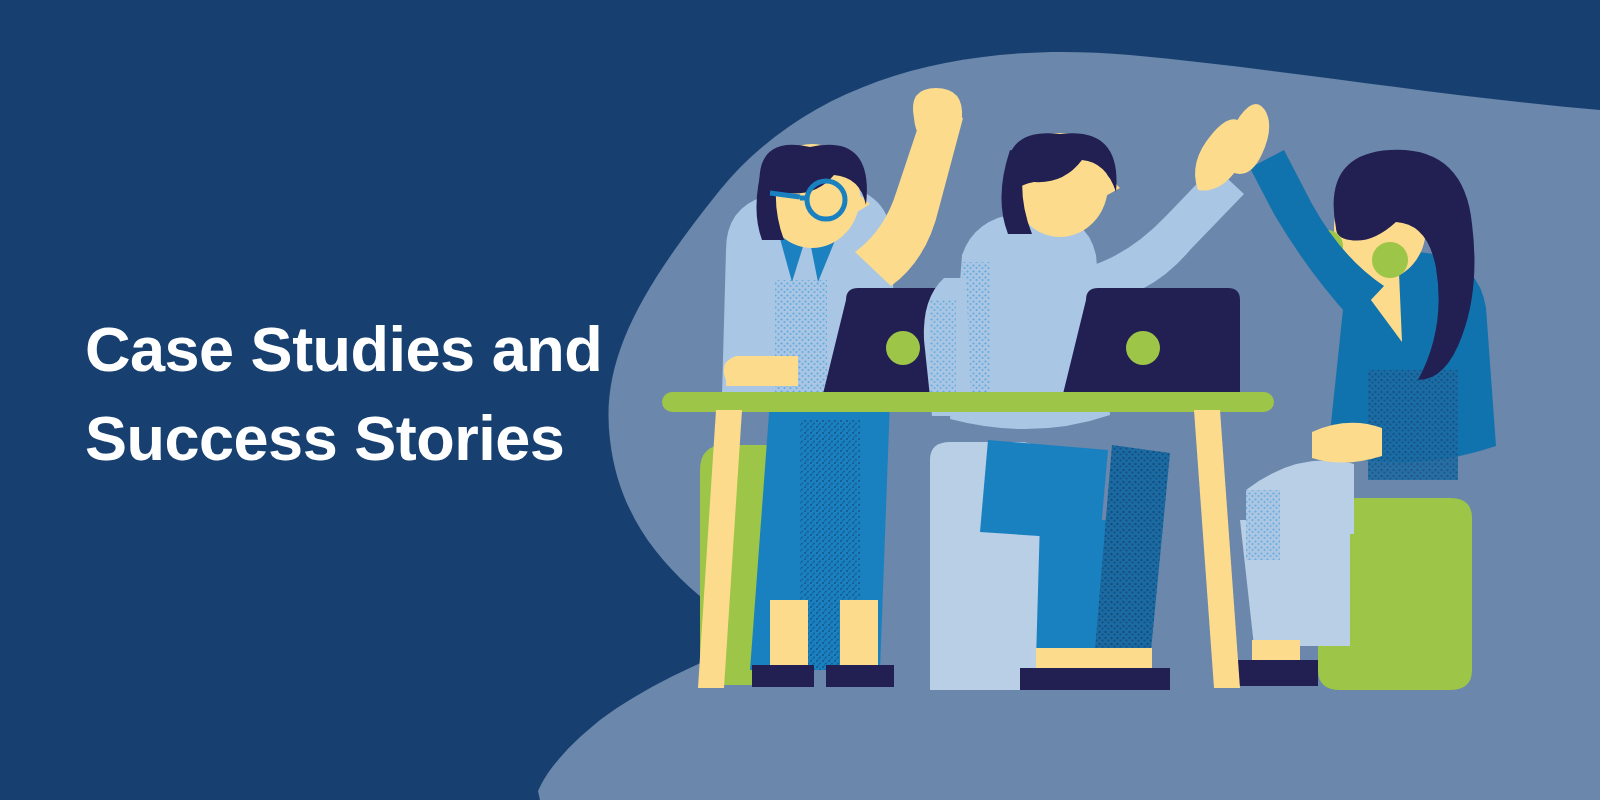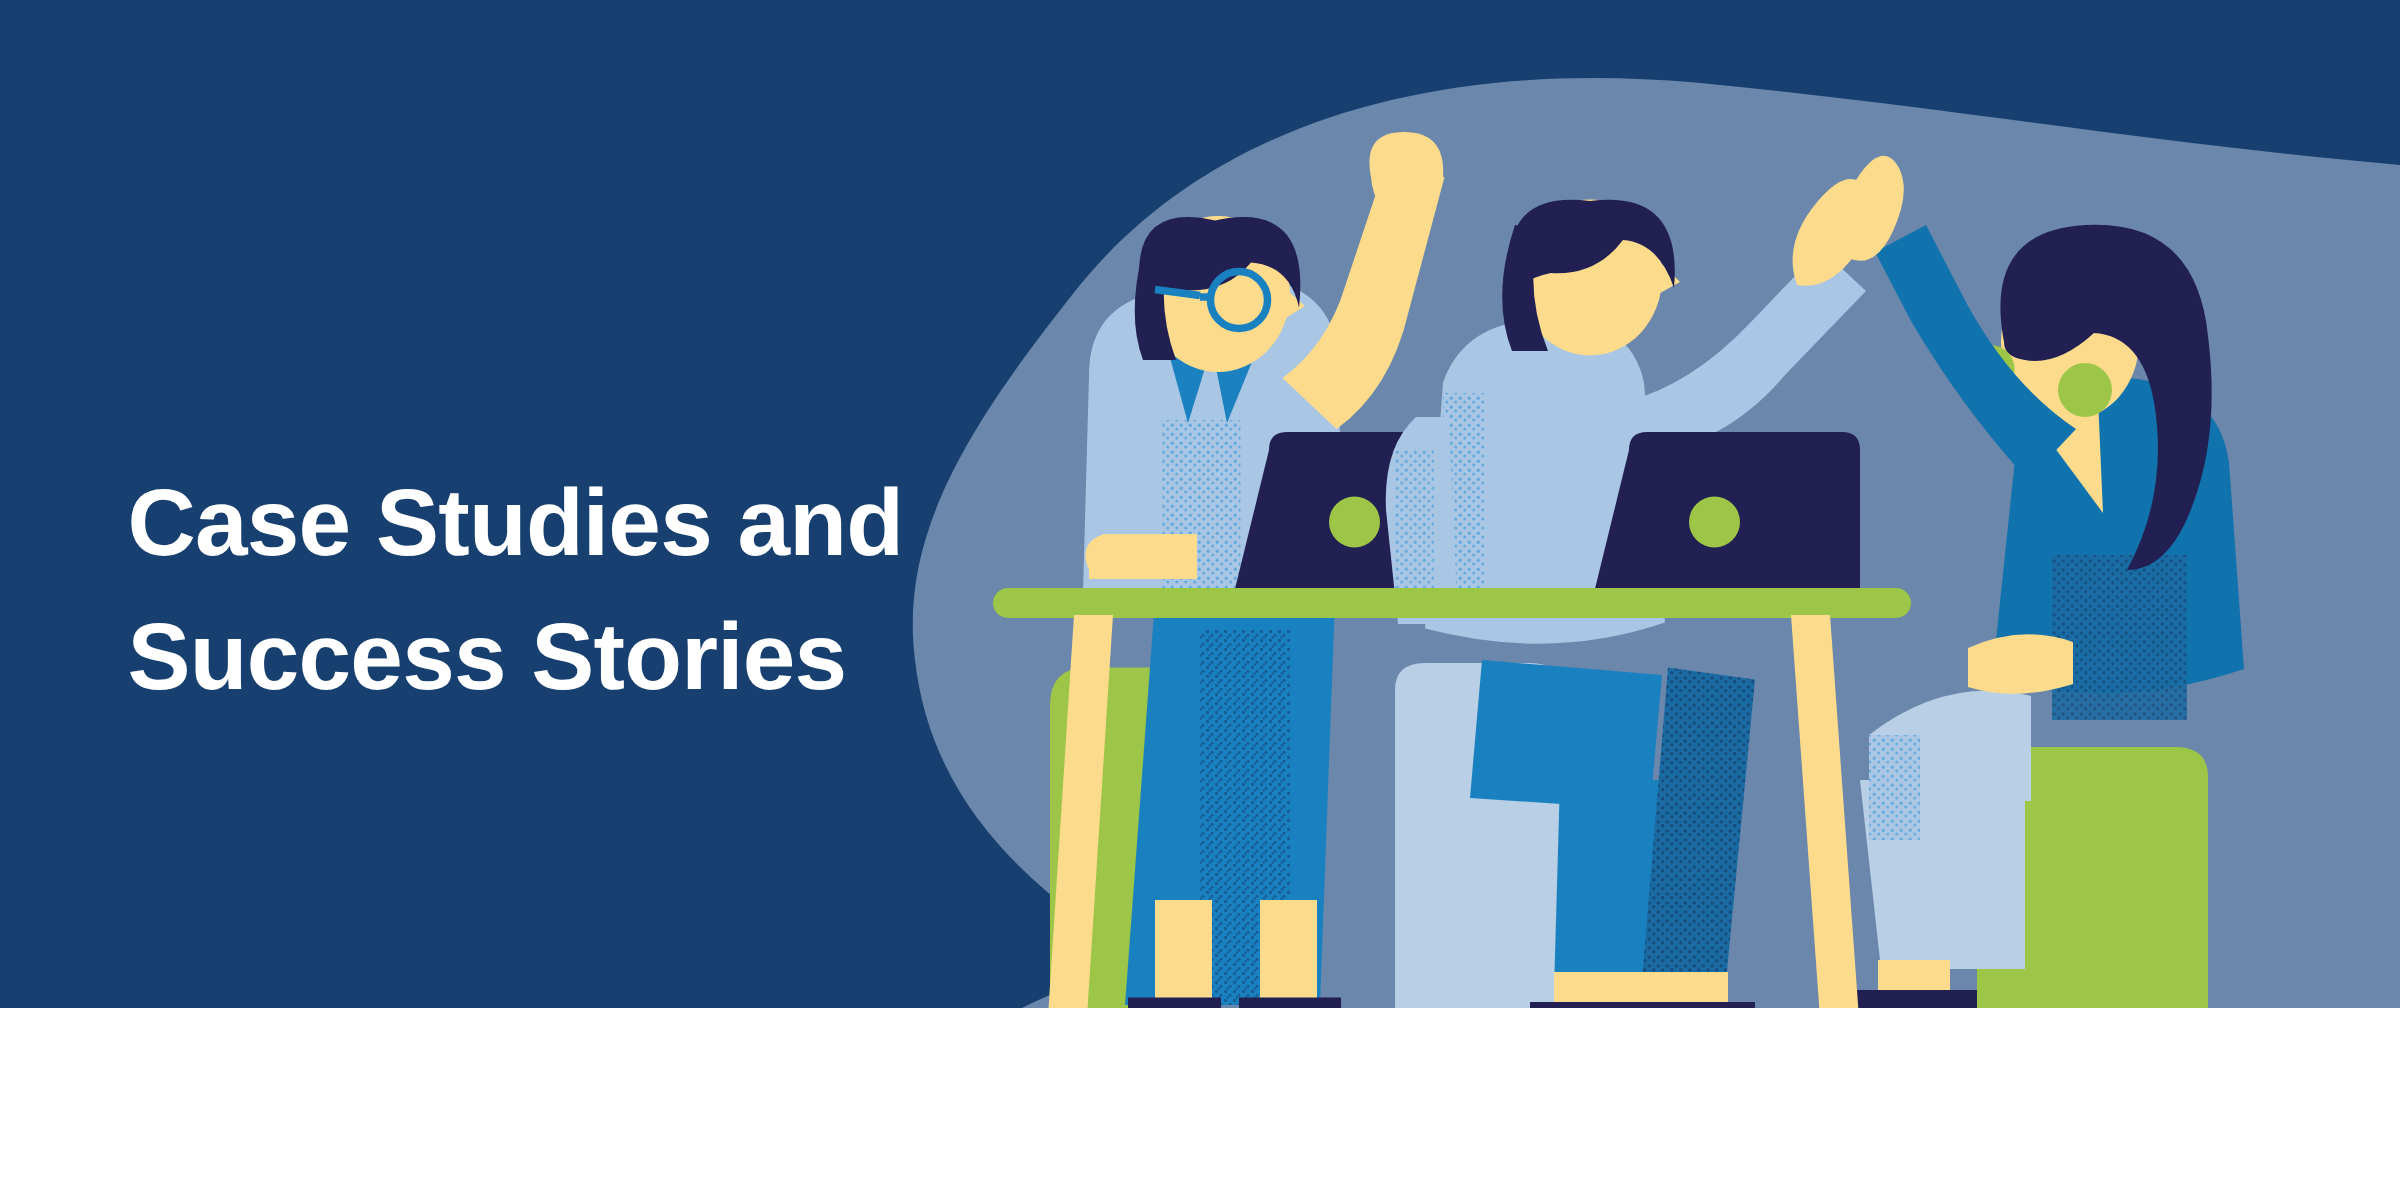--- a/index.html
+++ b/index.html
@@ -3,21 +3,21 @@
 <meta charset="utf-8">
 <style>
   html, body {
     margin: 0;
     padding: 0;
     background: #ffffff;
   }
   #banner {
     position: relative;
     width: 1600px;
-    height: 672px;
+    height: 800px;
     overflow: hidden;
     font-family: "Liberation Sans", sans-serif;
     background: #174070;
   }
   #art {
     position: absolute;
     inset: 0;
     width: 1600px;
     height: 800px;
     display: block;

